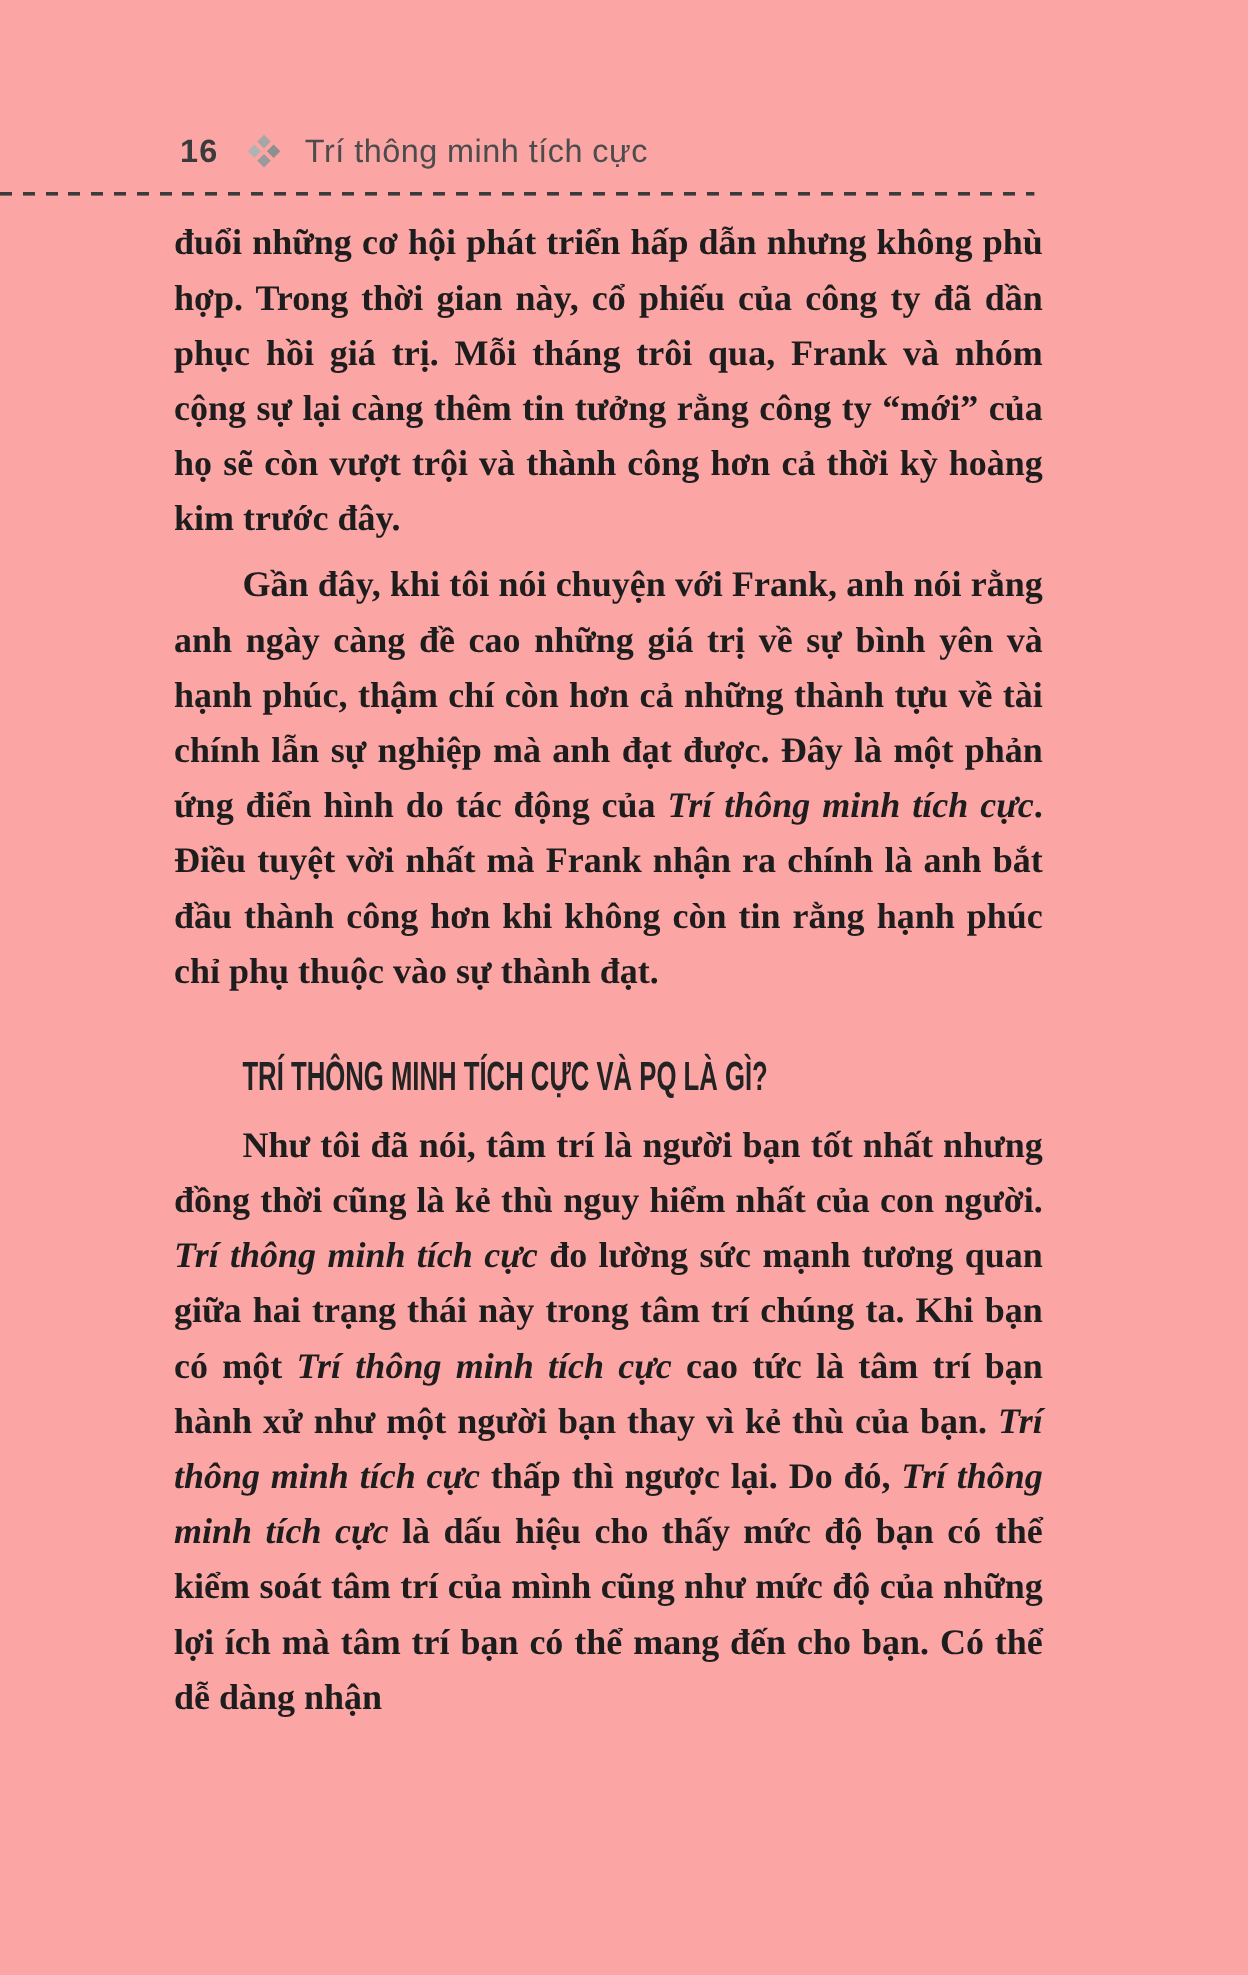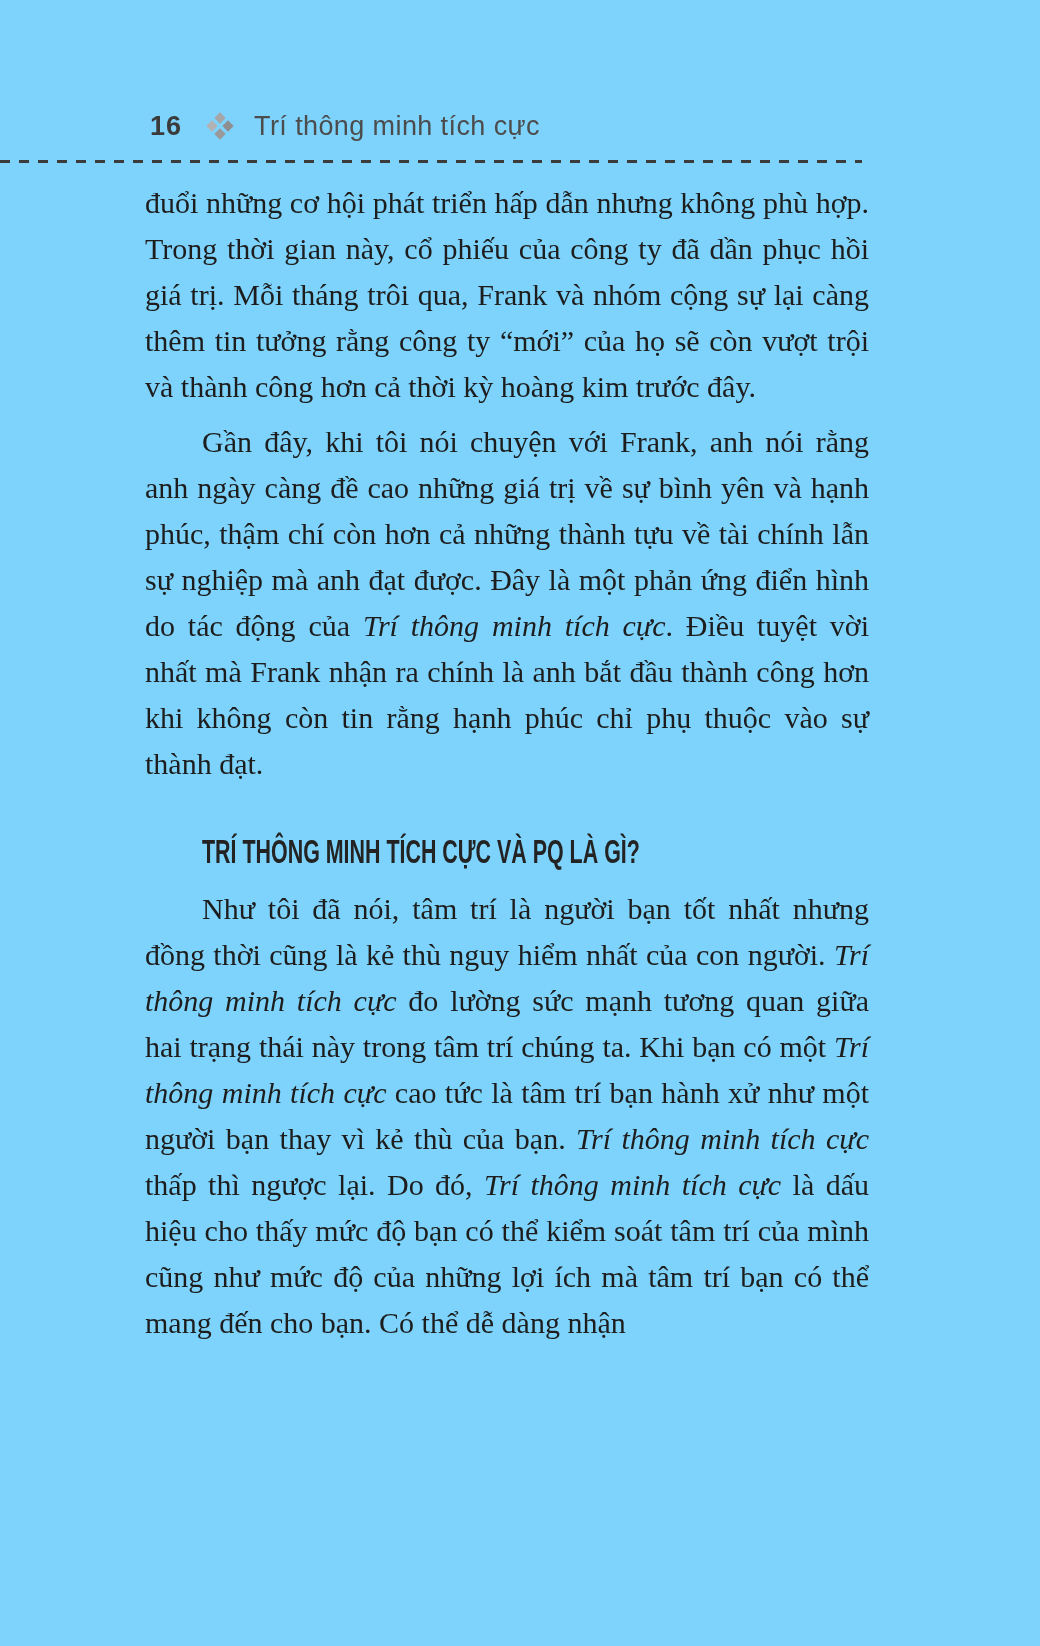--- a/index.html
+++ b/index.html
@@ -1,19 +1,19 @@
 <!DOCTYPE html>
 <html lang="vi"><head>
 <meta charset="utf-8">
 <style>
   html,body { margin:0; padding:0; background:#ffffff; }
   .page {
     position:relative;
     width:1040px; height:1646px;
-    background:#7dd3fc;
+    background:#fca5a5;
     overflow:hidden;
   }
 
   
   .header {
     position:absolute; left:150px; top:108px; height:36px;
     display:flex; align-items:center;
     font-family:"Liberation Sans", sans-serif;
   }
   .page-num {
@@ -41,21 +41,21 @@
     background:repeating-linear-gradient(to right, #3b3b3b 0 10px, transparent 10px 19px);
   }
 
   
   .body {
     position:absolute; left:145px; top:180px; width:724px;
     font-family:"Liberation Serif", serif;
     font-size:30px; line-height:46px; color:#1d1d1d;
     text-align:justify;
   }
-  .body p { margin:9px 0 0 0; }
+  .body p { margin:9px 0 0 0;font-weight:bold; }
   .body p:first-child { margin-top:0; }
   .body p.indent { text-indent:57px; }
   .body em { font-style:italic; }
 
   .section-heading {
     margin:45px 0 16px 57px;
     font-family:"Liberation Sans", sans-serif;
     font-weight:700; font-size:34px; line-height:38px; color:#232323;
     transform:scaleX(0.63); transform-origin:left center;
     white-space:nowrap; letter-spacing:0;

